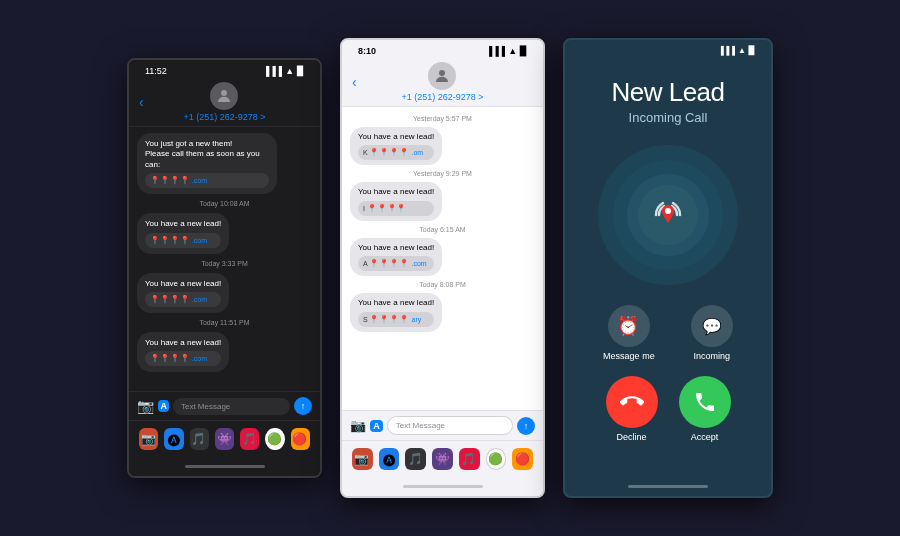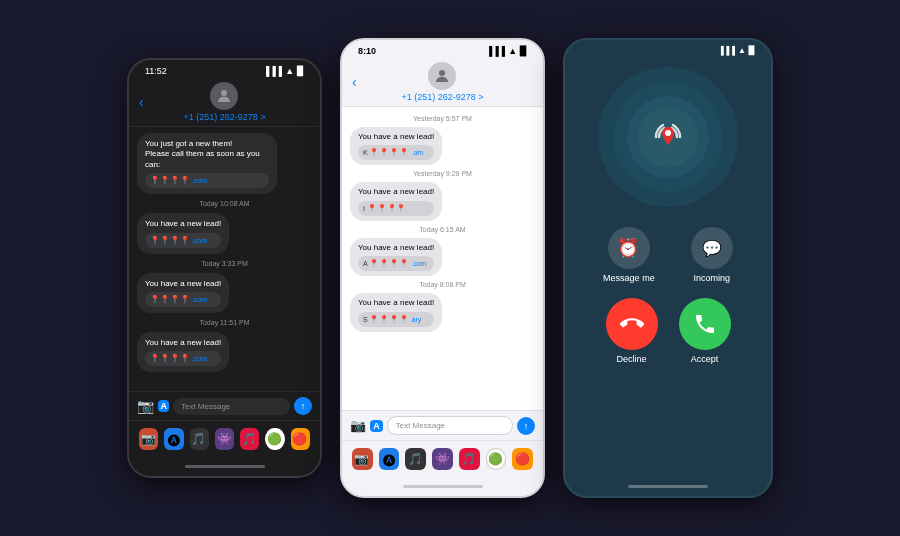--- a/index.html
+++ b/index.html
@@ -10,21 +10,21 @@
       display: flex;
       align-items: center;
       justify-content: center;
       gap: 18px;
       font-family: -apple-system, BlinkMacSystemFont, 'Helvetica Neue', Arial, sans-serif;
       overflow: hidden;
     }
 
     
     .phone {
-      border-radius: 24px;
+      border-radius: 8px;
       overflow: hidden;
       position: relative;
       box-shadow: 0 8px 32px rgba(0,0,0,0.7);
     }
 
     
     .phone1 {
       width: 195px;
       height: 420px;
       background: #1c1c1e;
@@ -610,20 +610,24 @@
 <div class="phone phone3">
   <div class="status-bar">
     <span style="font-size:9px;font-weight:600;color:#fff;"></span>
     <div class="status-icons">
       <span style="color:#fff;font-size:8px;">▐▐▐</span>
       <span style="color:#fff;font-size:8px;">▲</span>
       <span style="color:#fff;font-size:8px;">▉</span>
     </div>
   </div>
 
+  <div class="caller-section">
+    <span class="caller-name">New Lead</span>
+    <span class="caller-subtitle">Incoming Call</span>
+  </div>
 
   <div class="ripple-container">
     <div class="ripple"></div>
     <div class="ripple"></div>
     <div class="ripple"></div>
     <div class="call-icon-center">
 
       <svg width="44" height="44" viewBox="0 0 44 44">
 
         <path d="M10 22 Q10 14 17 10" stroke="rgba(255,255,255,0.8)" stroke-width="2.5" fill="none" stroke-linecap="round"></path>

